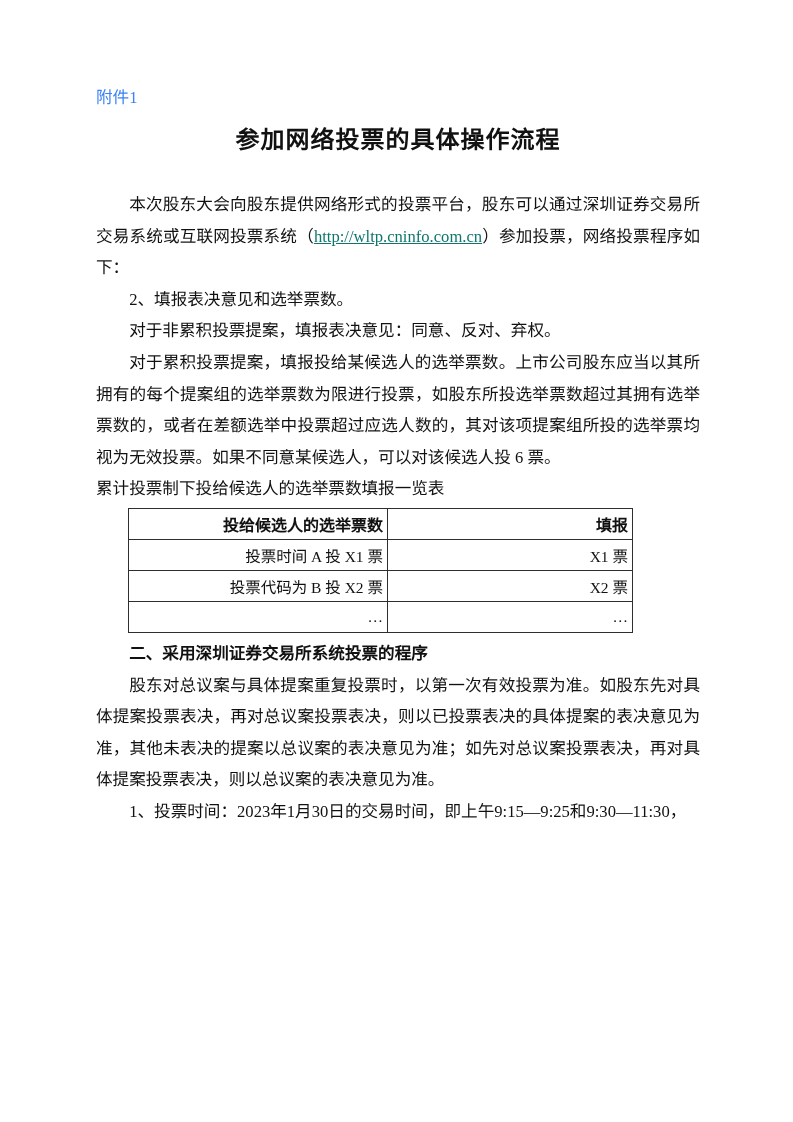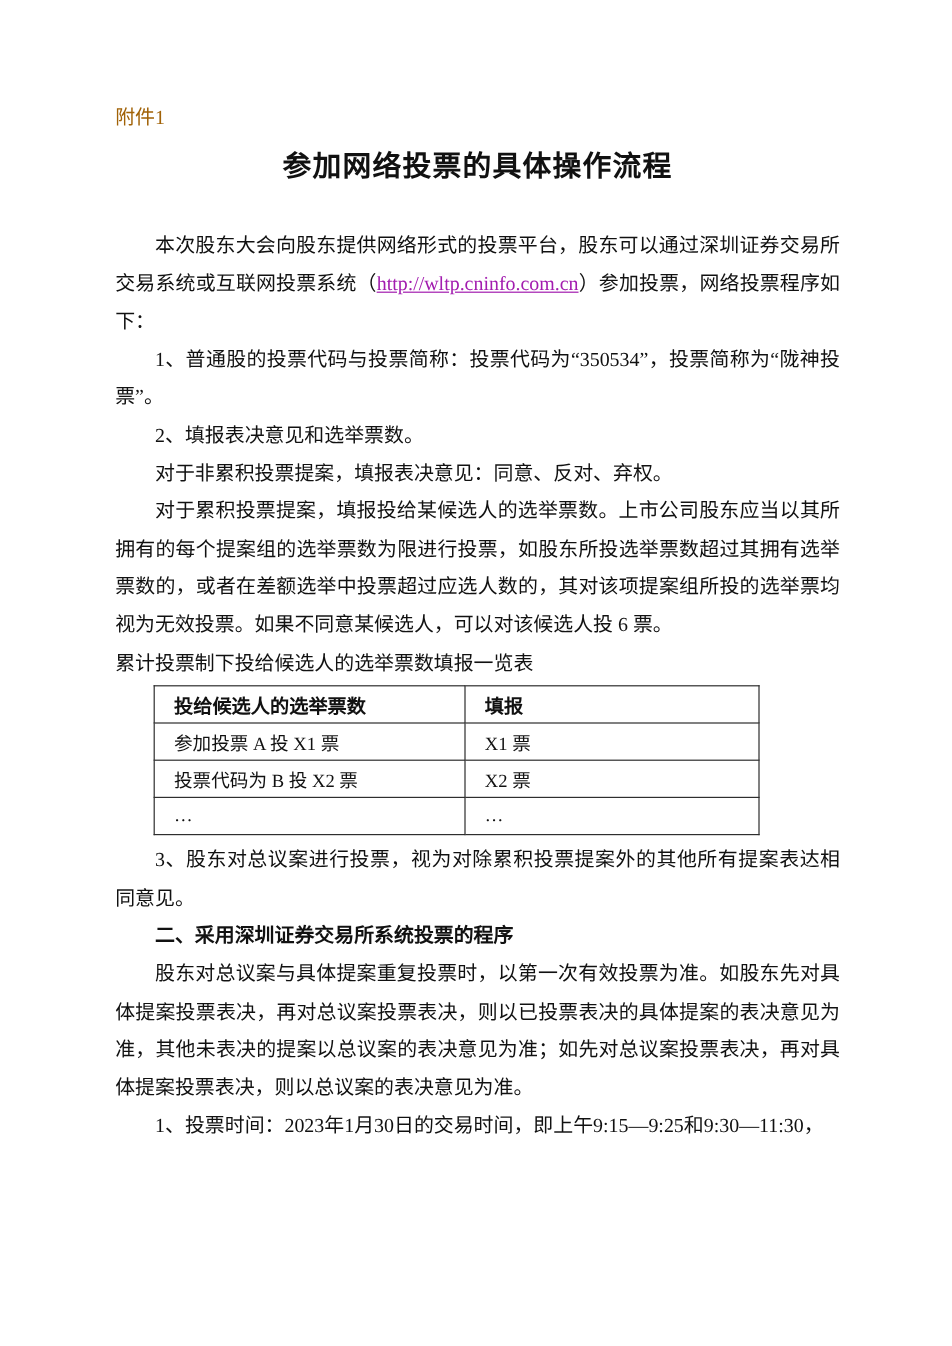--- a/index.html
+++ b/index.html
@@ -14,85 +14,84 @@
   .page {
     box-sizing: border-box;
     width: 793px;
     height: 1122px;
     padding: 86px 93px 0 96px;
     background: #ffffff;
   }
   .attachment {
     font-size: 16.6px;
     line-height: 24px;
-    color: #a16207;
+    color: #3b82f6;
   }
   .doc-title {
     font-size: 24px;
     font-weight: bold;
     text-align: center;
     line-height: 34px;
     margin: 13px 0 12px 0;
     letter-spacing: 1px;
   }
   .content { margin-top: 32px; }
   .para {
     font-size: 16.6px;
     line-height: 31.6px;
     text-align: justify;
     text-indent: 2em;
     margin: 0;
     word-break: break-all;
   }
   .para.bold-heading { font-weight: bold; }
   .url-link {
-    color: #a21caf;
+    color: #0f766e;
     text-decoration: underline;
     font-family: "Liberation Serif", "DejaVu Serif", serif;
     word-break: break-all;
   }
   .table-caption {
     font-size: 16.6px;
     line-height: 31.6px;
     text-align: left;
     margin: 0;
   }
   table.vote-table {
     border-collapse: collapse;
     table-layout: fixed;
     width: 504px;
     margin: 3px 0 5px 32px;
   }
   table.vote-table th, table.vote-table td {
     border: 1.5px solid #2e2e2e;
     height: 30px;
-    text-align: left;
+    text-align: right;
     vertical-align: middle;
     font-size: 15.5px;
-    padding: 0 16px;
+    padding: 0 4px;
   }
   table.vote-table th { font-weight: bold; font-size: 16px; }
   col.c1 { width: 259px; }
   col.c2 { width: 245px; }
 </style>
 </head>
 <body>
 
 <div class="page">
 
   <div class="attachment">附件1</div>
 
   <h1 class="doc-title">参加网络投票的具体操作流程</h1>
 
   <div class="content">
 
     <p class="para"><span>本次股东大会向股东提供网络形式的投票平台，股东可以通过深圳证券交易所交易系统或互联网投票系统（</span><a class="url-link" href="#">http://wltp.cninfo.com.cn</a><span>）参加投票，网络投票程序如下：</span></p>
 
 
-    <p class="para">1、普通股的投票代码与投票简称：投票代码为“350534”，投票简称为“陇神投票”。</p>
 
     <p class="para">2、填报表决意见和选举票数。</p>
 
     <p class="para">对于非累积投票提案，填报表决意见：同意、反对、弃权。</p>
 
     <p class="para">对于累积投票提案，填报投给某候选人的选举票数。上市公司股东应当以其所拥有的每个提案组的选举票数为限进行投票，如股东所投选举票数超过其拥有选举票数的，或者在差额选举中投票超过应选人数的，其对该项提案组所投的选举票均视为无效投票。如果不同意某候选人，可以对该候选人投 6 票。</p>
 
     <p class="table-caption">累计投票制下投给候选人的选举票数填报一览表</p>
 
     <table class="vote-table">
@@ -101,35 +100,34 @@
           <col class="c2">
         </colgroup>
       <thead>
         <tr>
           <th>投给候选人的选举票数</th>
           <th>填报</th>
         </tr>
       </thead>
       <tbody>
         <tr>
-          <td>参加投票 A 投 X1 票</td>
+          <td>投票时间 A 投 X1 票</td>
           <td>X1 票</td>
         </tr>
         <tr>
           <td>投票代码为 B 投 X2 票</td>
           <td>X2 票</td>
         </tr>
         <tr>
           <td>…</td>
           <td>…</td>
         </tr>
       </tbody>
     </table>
 
-    <p class="para">3、股东对总议案进行投票，视为对除累积投票提案外的其他所有提案表达相同意见。</p>
 
     <p class="para bold-heading">二、采用深圳证券交易所系统投票的程序</p>
 
     <p class="para">股东对总议案与具体提案重复投票时，以第一次有效投票为准。如股东先对具体提案投票表决，再对总议案投票表决，则以已投票表决的具体提案的表决意见为准，其他未表决的提案以总议案的表决意见为准；如先对总议案投票表决，再对具体提案投票表决，则以总议案的表决意见为准。</p>
 
     <p class="para">1、投票时间：2023年1月30日的交易时间，即上午9:15—9:25和9:30—11:30，</p>
 
   </div>
 </div>
 

